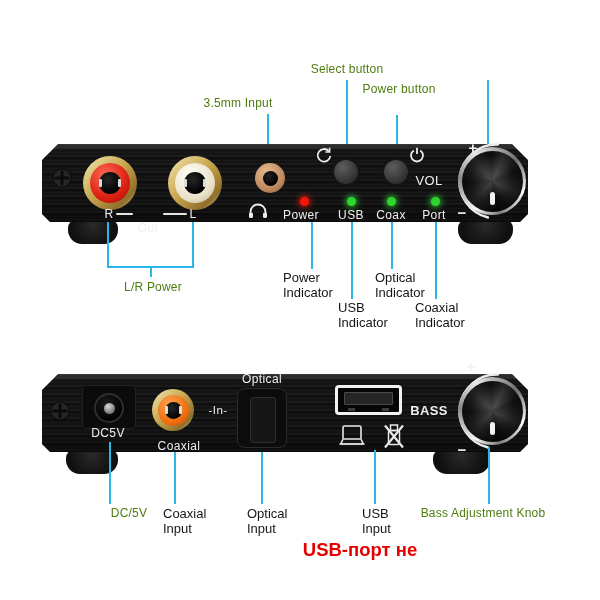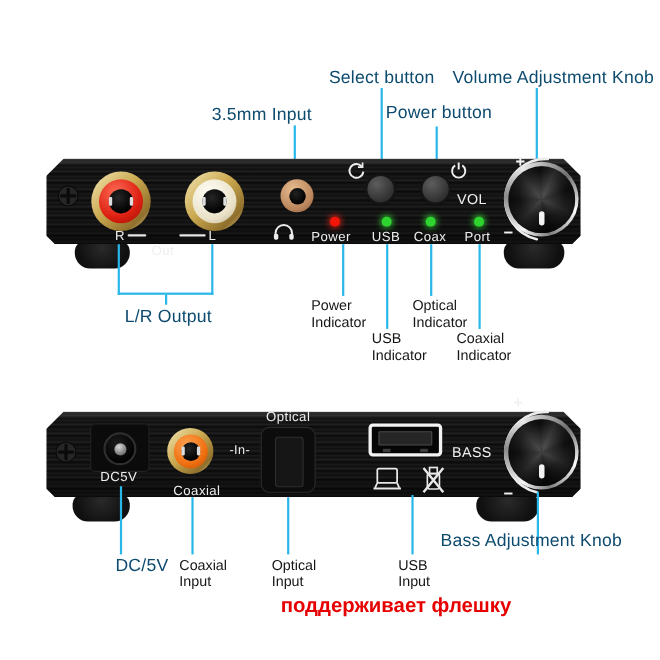--- a/index.html
+++ b/index.html
@@ -1,18 +1,18 @@
 <!DOCTYPE html>
 <html><head>
 <meta charset="utf-8">
 <style>
   html,body{margin:0;padding:0;background:#fff;}
   #stage{position:relative;width:600px;height:600px;background:#ffffff;overflow:hidden;
          font-family:"Liberation Sans",sans-serif;}
-  .lbl{position:absolute;font-size:16px;color:#0c4a6e;white-space:nowrap;letter-spacing:.2px;}
+  .lbl{position:absolute;font-size:12px;color:#4d7c0f;white-space:nowrap;letter-spacing:.2px;}
   .lbl.center{transform:translateX(-50%);}
   .lbl2{position:absolute;font-size:13px;color:#161616;line-height:15px;white-space:nowrap;}
   .cline{position:absolute;width:2px;background:#29b7ea;}
   .hline{position:absolute;height:2px;background:#29b7ea;}
   .body{position:absolute;width:486px;height:78px;
         background:
           linear-gradient(180deg,rgba(255,255,255,.14),rgba(255,255,255,0) 10%,rgba(0,0,0,.05) 70%,rgba(0,0,0,.4) 100%),
           repeating-linear-gradient(180deg,#1c1c1c 0px,#101010 2px,#202020 4px,#0a0a0a 6px,#171717 8px);
         clip-path:polygon(16px 0,calc(100% - 16px) 0,100% 16px,100% calc(100% - 8px),
                   calc(100% - 8px) 100%,8px 100%,0 calc(100% - 8px),0 16px);}
@@ -45,22 +45,21 @@
         color:#e60000;font-size:18.5px;font-weight:bold;line-height:23px;white-space:nowrap;}
   svg{position:absolute;}
 </style>
 </head>
 <body>
 
 <div id="stage">
 
   <span class="lbl center" style="left:238px;top:96px">3.5mm Input</span>
   <span class="lbl center" style="left:347px;top:62px">Select button</span>
-  <span class="lbl center" style="left:399px;top:94px">Power button</span>
-  <span class="lbl center" style="left:503px;top:62px">Volume Adjustment Knob</span>
+  <span class="lbl center" style="left:399px;top:82px">Power button</span>
 
   <div class="cline" style="left:267px;top:114px;height:50px"></div>
   <div class="cline" style="left:346px;top:80px;height:80px"></div>
   <div class="cline" style="left:396px;top:115px;height:45px"></div>
   <div class="cline" style="left:487px;top:80px;height:67px"></div>
 
   <div class="foot" style="left:68px;top:220px;width:50px;height:24px"></div>
   <div class="foot" style="left:458px;top:220px;width:55px;height:24px"></div>
 
   <div class="body" style="left:42px;top:144px"></div>
@@ -128,21 +127,21 @@
   <div class="knob-ring" style="left:458px;top:147px">
     <div class="knob-face">
         <div class="knob-mark"></div>
       </div>
   </div>
 
   <div class="cline" style="left:107px;top:222px;height:46px"></div>
   <div class="cline" style="left:192px;top:222px;height:46px"></div>
   <div class="hline" style="left:107px;top:266px;width:87px"></div>
   <div class="cline" style="left:150px;top:268px;height:9px"></div>
-  <span class="lbl center" style="left:153px;top:280px">L/R Output</span>
+  <span class="lbl center" style="left:153px;top:280px">L/R Power</span>
 
   <div class="cline" style="left:311px;top:222px;height:47px"></div>
   <div class="lbl2" style="left:283px;top:270px">
     <div>Power</div>
     <div>Indicator</div>
   </div>
   <div class="cline" style="left:351px;top:222px;height:77px"></div>
   <div class="lbl2" style="left:338px;top:300px">
     <div>USB</div>
     <div>Indicator</div>
@@ -202,21 +201,21 @@
     <rect x="6" y="2" width="18" height="13" rx="1.5" fill="none" stroke="#e8e8e8" stroke-width="1.6"></rect>
     <path d="M4 19.5 L6 15 M26 19.5 L24 15" stroke="#e8e8e8" stroke-width="1.6"></path>
     <line x1="2.5" y1="20" x2="27.5" y2="20" stroke="#e8e8e8" stroke-width="1.8"></line>
   </svg>
   <svg width="24" height="28" viewBox="0 0 24 28" style="left:382px;top:422px">
     <rect x="8.5" y="3" width="7" height="5.5" fill="none" stroke="#e8e8e8" stroke-width="1.5"></rect>
     <rect x="6.5" y="8.5" width="11" height="14" rx="2" fill="none" stroke="#e8e8e8" stroke-width="1.5"></rect>
     <path d="M3 3.5 L21 25.5 M21 3.5 L3 25.5" stroke="#e8e8e8" stroke-width="2.2"></path>
   </svg>
 
-  <span class="ptext" style="left:429px;top:403px;font-size:13px;font-weight:normal">BASS</span>
+  <span class="ptext" style="left:429px;top:403px;font-size:13px;font-weight:bold">BASS</span>
   <svg width="80" height="80" viewBox="0 0 80 80" style="left:452px;top:371px">
     <path d="M46 3.5 A37 37 0 0 0 36 76.5" fill="none" stroke="#ececec" stroke-width="2.4" stroke-linecap="round"></path>
   </svg>
   <span class="pm" style="left:471px;top:366px">+</span>
   <span class="pm" style="left:462px;top:449px">−</span>
   <div class="knob-ring" style="left:458px;top:377px">
     <div class="knob-face">
         <div class="knob-mark"></div>
       </div>
   </div>
@@ -236,19 +235,19 @@
     <div>Input</div>
   </div>
 
   <div class="cline" style="left:374px;top:450px;height:54px"></div>
   <div class="lbl2" style="left:362px;top:506px">
     <div>USB</div>
     <div>Input</div>
   </div>
 
   <div class="cline" style="left:488px;top:447px;height:57px"></div>
-  <span class="lbl center" style="left:483px;top:483px">Bass Adjustment Knob</span>
+  <span class="lbl center" style="left:483px;top:506px">Bass Adjustment Knob</span>
 
   <div class="warn">
-    <div>поддерживает флешку</div>
+    <div>USB-порт не</div>
   </div>
 
 </div>
 
 </body></html>

